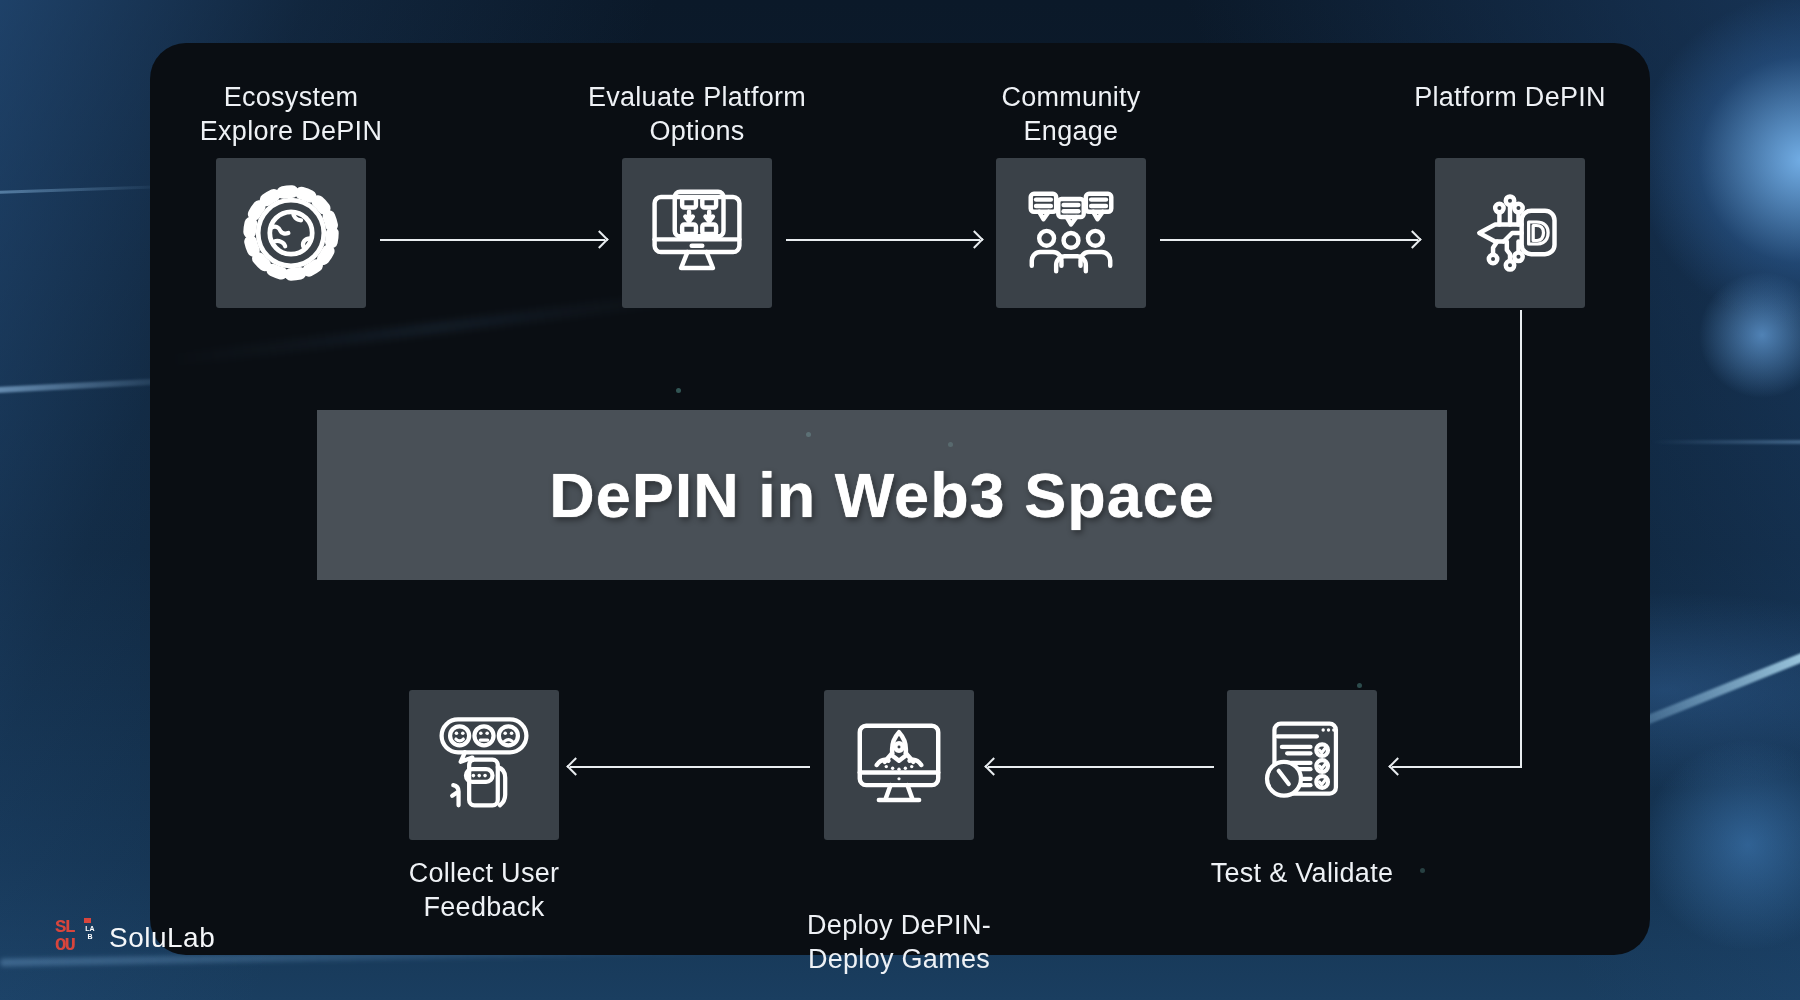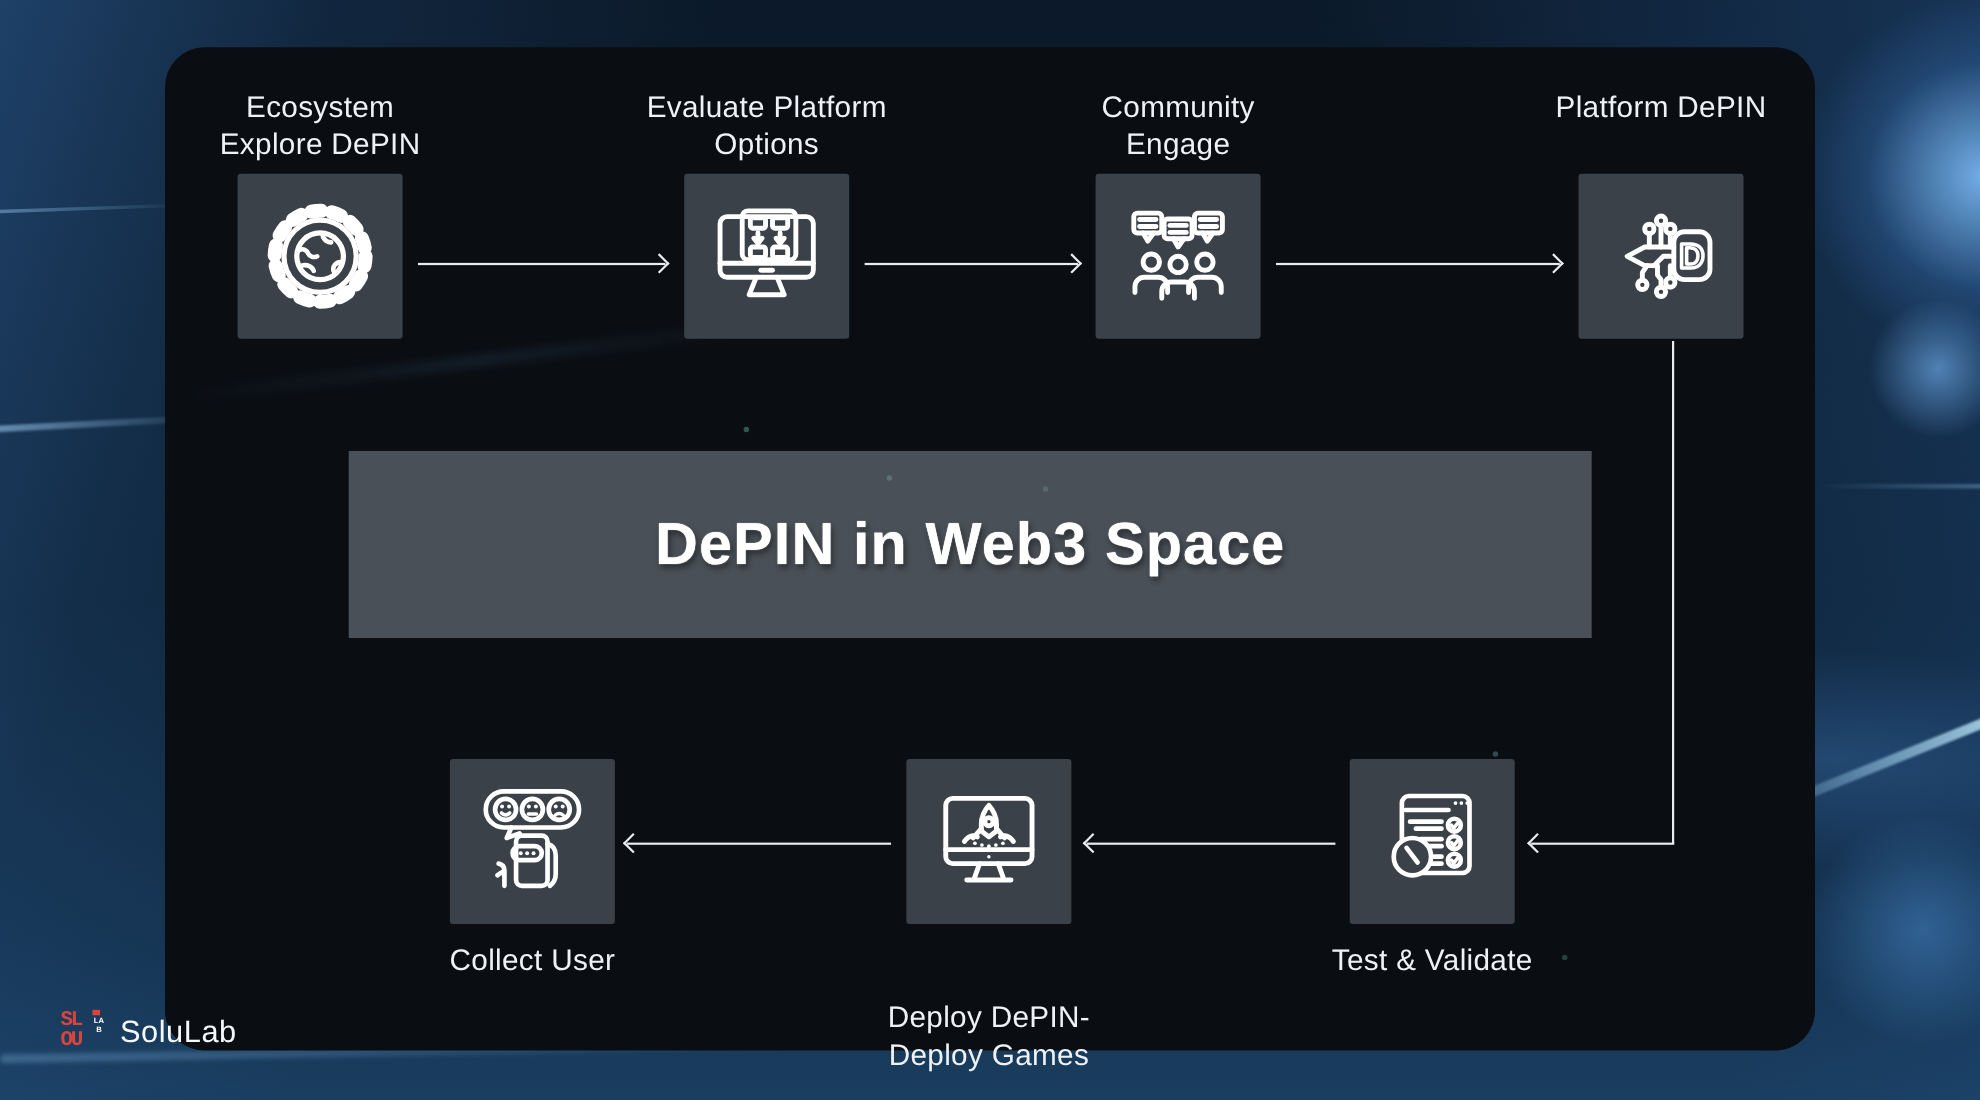--- a/index.html
+++ b/index.html
@@ -54,21 +54,21 @@
     border-top:2px solid #e9edf0;border-left:2px solid #e9edf0;transform:rotate(-45deg);
   }
   .vline{position:absolute;width:2px;background:#e9edf0;}
 
   .title-box{
     position:absolute;left:317px;top:410px;width:1130px;height:170px;
     background:rgba(162,172,182,.42);
     display:flex;align-items:center;justify-content:center;
   }
   .title-text{
-    color:#ffffff;font-size:54px;font-weight:700;letter-spacing:1px;
+    color:#ffffff;font-size:63px;font-weight:700;letter-spacing:1px;
     text-shadow:0 0 1px #fff, 2px 3px 6px rgba(0,0,0,.45);
   }
 
   .logo{position:absolute;left:55px;top:916px;display:flex;align-items:center;gap:8px;}
   .logo-mark{position:relative;width:46px;height:44px;}
   .logo-mark .px{
     position:absolute;left:0;top:2px;color:#d8453c;font-family:"Liberation Mono",monospace;
     font-weight:700;font-size:19px;line-height:18px;letter-spacing:-2px;white-space:pre;
   }
   .logo-mark .lab{
@@ -215,20 +215,21 @@
           <circle cx="40" cy="60" r="1.7"></circle>
             <circle cx="45.5" cy="60" r="1.7"></circle>
             <circle cx="51" cy="60" r="1.7"></circle>
         </g>
         <path d="M26 88 v-13 q0 -5 -5 -6 m5 6 l-6 4"></path>
         <path d="M63 52 q7 2 7 10 v16 q0 6 -5 10"></path>
       </svg>
     </div>
     <div class="step-label">
       <div>Collect User</div>
+      <div>Feedback</div>
     </div>
   </div>
 
   <div class="step b2">
     <div class="icon-box">
       <svg viewBox="0 0 100 100" width="106" height="106" fill="none" stroke="#fff" stroke-width="4.2" stroke-linecap="round" stroke-linejoin="round">
         <rect x="13" y="13" width="74" height="56" rx="6"></rect>
         <line x1="13" y1="57" x2="87" y2="57"></line>
         <circle cx="50" cy="63" r="1.5" fill="#fff" stroke="none"></circle>
         <path d="M42 69 L37 83 H63 L58 69 M31 83 H69"></path>

